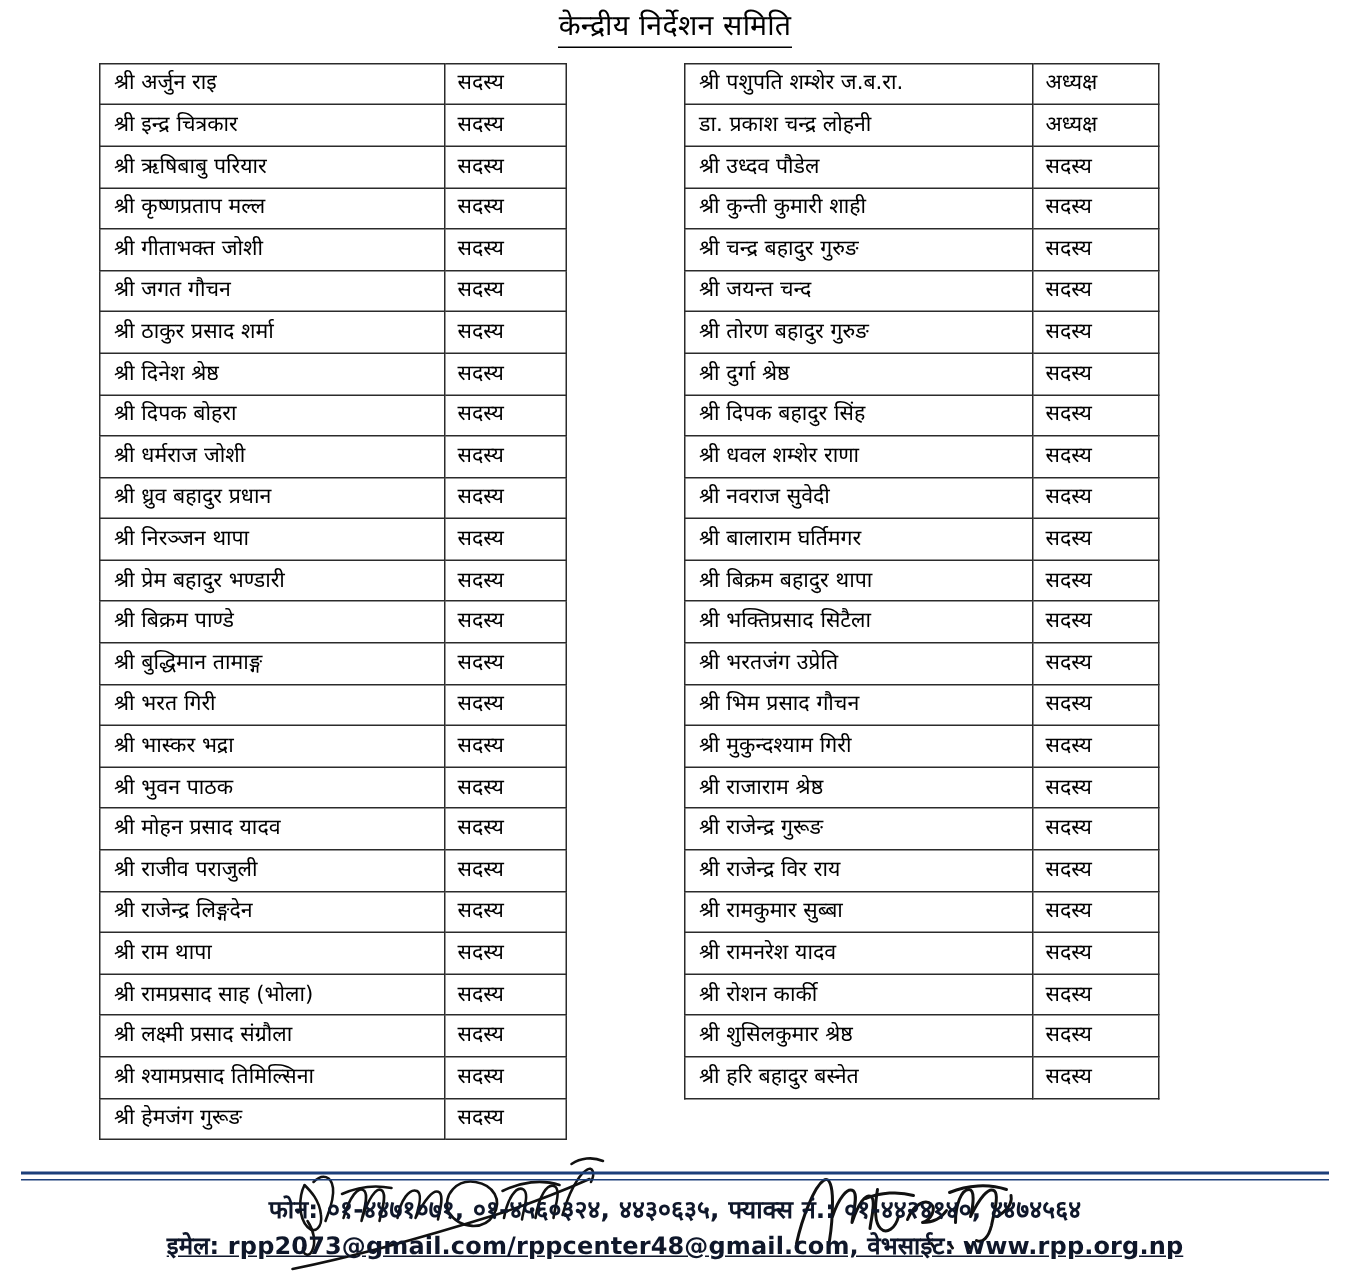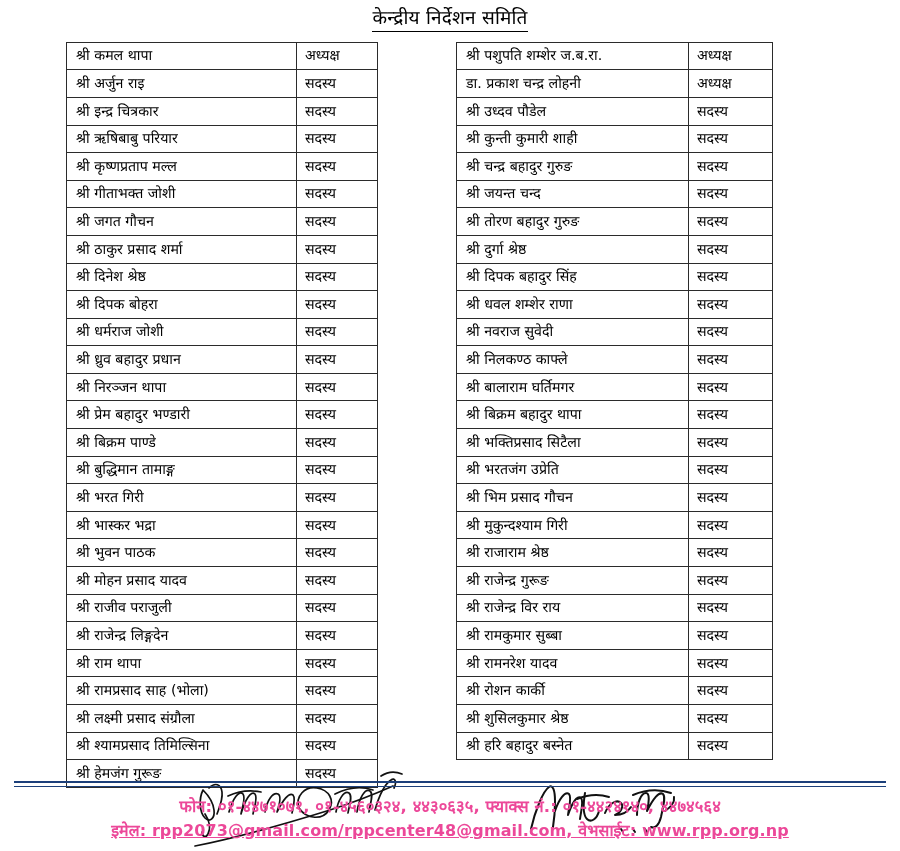--- a/index.html
+++ b/index.html
@@ -89,21 +89,21 @@
   }
   .footer-rule {
     width: 872px;
     margin: 0 auto;
     border-top: 2.4px solid #1c3f7a;
     border-bottom: 1.1px solid #1c3f7a;
     height: 2.5px;
   }
   .footer-lines {
     text-align: center;
-    color: #ec4899;
+    color: #0f172a;
     font-weight: bold;
     padding-top: 7px;
   }
   .footer-line {
     font-size: 16.5px;
     line-height: 1.55;
     letter-spacing: 0.1px;
     white-space: nowrap;
   }
   .footer-line.email { font-size: 16px; text-decoration: underline; }
@@ -117,24 +117,20 @@
 
 <div class="tables-area">
 
   <table class="committee-table left">
     <colgroup>
         <col class="c-name">
         <col class="c-role">
       </colgroup>
     <tbody id="left-body">
         <tr>
-          <td class="name">श्री कमल थापा</td>
-          <td class="role">अध्यक्ष</td>
-        </tr>
-        <tr>
           <td class="name">श्री अर्जुन राइ</td>
           <td class="role">सदस्य</td>
         </tr>
         <tr>
           <td class="name">श्री इन्द्र चित्रकार</td>
           <td class="role">सदस्य</td>
         </tr>
         <tr>
           <td class="name">श्री ऋषिबाबु परियार</td>
           <td class="role">सदस्य</td>
@@ -275,24 +271,20 @@
         <tr>
           <td class="name">श्री दिपक बहादुर सिंह</td>
           <td class="role">सदस्य</td>
         </tr>
         <tr>
           <td class="name">श्री धवल शम्शेर राणा</td>
           <td class="role">सदस्य</td>
         </tr>
         <tr>
           <td class="name">श्री नवराज सुवेदी</td>
-          <td class="role">सदस्य</td>
-        </tr>
-        <tr>
-          <td class="name">श्री निलकण्ठ काफ्ले</td>
           <td class="role">सदस्य</td>
         </tr>
         <tr>
           <td class="name">श्री बालाराम घर्तिमगर</td>
           <td class="role">सदस्य</td>
         </tr>
         <tr>
           <td class="name">श्री बिक्रम बहादुर थापा</td>
           <td class="role">सदस्य</td>
         </tr>

